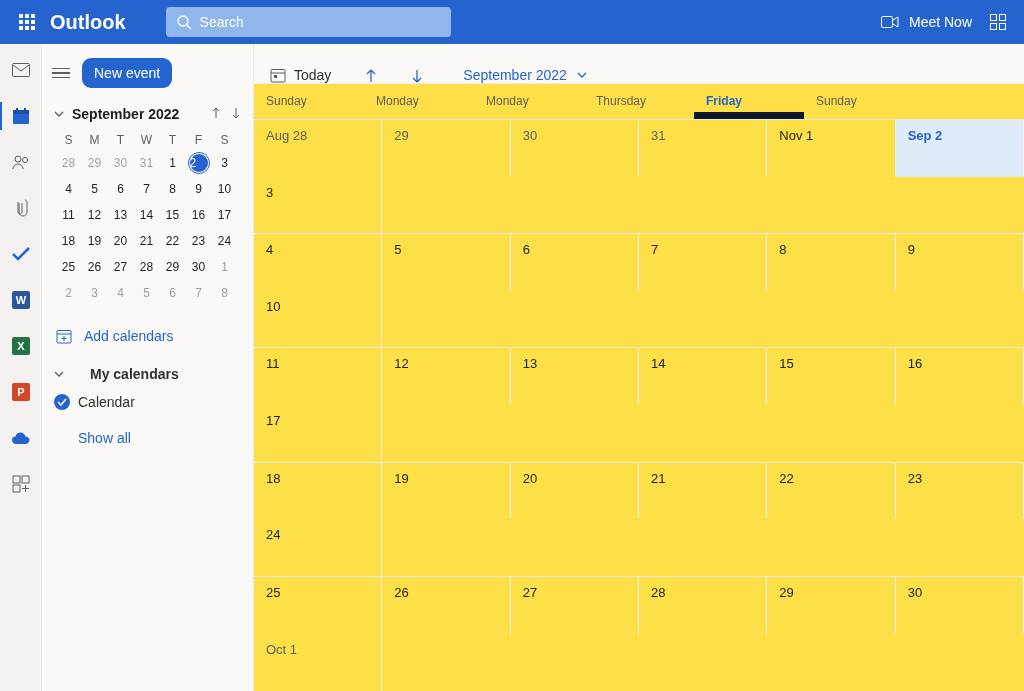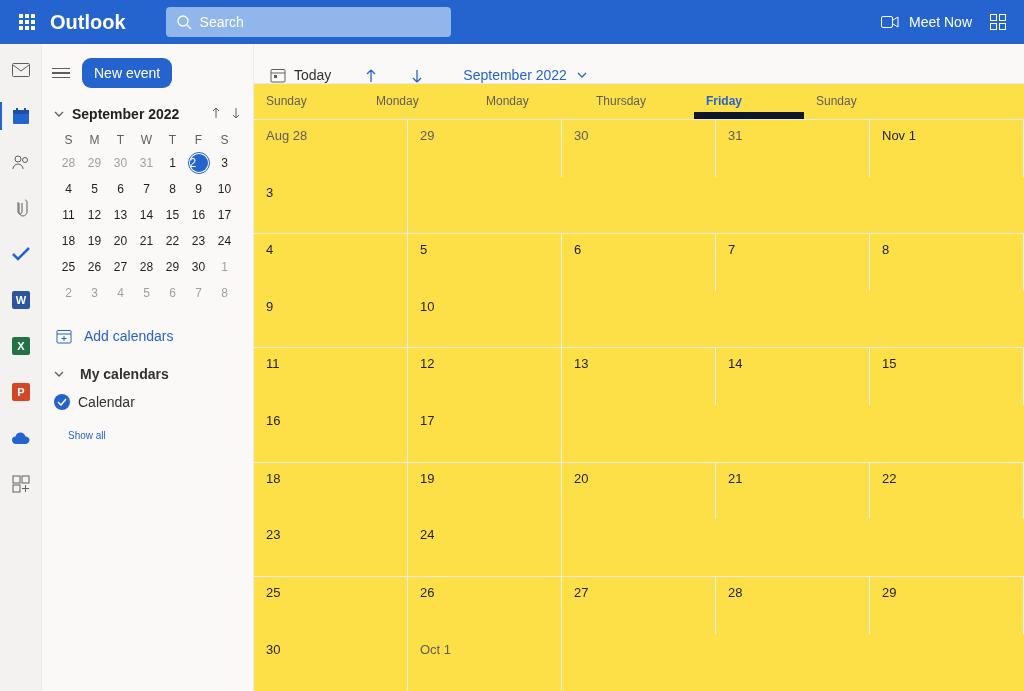--- a/index.html
+++ b/index.html
@@ -37,39 +37,39 @@
 .mini-arrows { margin-left:auto; display:flex; gap:10px; color:#605e5c; }
 .mini-arrows span { cursor:pointer; }
 
 .mini-grid { display:grid; grid-template-columns:repeat(7, 26px); grid-template-rows:20px repeat(6,26px); justify-content:center; font-size:12px; }
 .mini-dow { color:#605e5c; text-align:center; line-height:20px; }
 .mini-cell { text-align:center; line-height:26px; color:#201f1e; cursor:pointer; border-radius:50%; }
 .mini-muted { color:#a19f9d; }
 .mini-today { background:#2564cf; color:#fff; border-radius:50%; width:18px; height:18px; line-height:18px; margin:4px auto; outline:1px solid #2564cf; outline-offset:1px; }
 
 .add-cal { display:flex; align-items:center; gap:12px; color:#2564cf; font-size:14px; margin:22px 0 22px 4px; cursor:pointer; }
-.mycals-head { display:flex; align-items:center; gap:16px; font-weight:600; font-size:14px; margin-bottom:12px; padding-left:2px; cursor:pointer; }
+.mycals-head { display:flex; align-items:center; gap:26px; font-weight:600; font-size:14px; margin-bottom:12px; padding-left:2px; cursor:pointer; }
 .cal-item { display:flex; align-items:center; gap:8px; font-size:14px; margin-left:2px; margin-bottom:20px; cursor:pointer; }
 .cal-check { width:16px; height:16px; border-radius:50%; background:#2564cf; display:flex; align-items:center; justify-content:center; }
-.show-all { color:#2564cf; font-size:10px; margin-left:16px; cursor:pointer; }
+.show-all { color:#2564cf; font-size:14px; margin-left:26px; cursor:pointer; }
 
 
 .main { flex:1; display:flex; flex-direction:column; background:#faf9f8; }
 .toolbar { height:40px; display:flex; align-items:flex-end; gap:34px; padding:0 16px; border-bottom:1px solid #edebe9; }
 .tb-today { display:flex; align-items:center; gap:8px; cursor:pointer; }
 .tb-arrow { color:#2564cf; cursor:pointer; display:flex; }
 .tb-month { color:#2564cf; display:flex; align-items:center; gap:10px; cursor:pointer; margin-left:6px; }
 
 .calgrid-wrap { flex:1; background:#fde047; display:flex; flex-direction:column; }
 .dow-row { display:grid; grid-template-columns:repeat(7,1fr); height:36px; border-bottom:1px solid #edebe9; }
 .dow-cell { font-size:12px; color:#605e5c; padding:10px 0 0 12px; }
 .dow-today { border-bottom:7px solid #0f172a; color:#2564cf; font-weight:600; }
 
 .weeks { flex:1; display:grid; grid-template-rows:repeat(5,1fr); }
-.week-row { display:grid; grid-template-columns:repeat(5,1fr); border-bottom:1px solid #edebe9; }
+.week-row { display:grid; grid-template-columns:repeat(6,1fr); border-bottom:1px solid #edebe9; }
 .week-row:last-child { border-bottom:none; }
 .day-cell { border-right:1px solid #f3f2f1; padding:8px 0 0 12px; font-size:13px; color:#605e5c; }
 .day-cell:first-child { border-left:none; }
 .day-cur { color:#201f1e; }
 .day-first { color:#201f1e; }
 .day-today { background:#deecf9; color:#2564cf; font-weight:600; }
 </style>
 </head>
 <body>
 
@@ -323,20 +323,21 @@
           <div class="dow-cell dow-today">Friday</div>
           <div class="dow-cell">Sunday</div>
         </div>
       <div class="weeks" id="weeks">
           <div class="week-row">
             <div class="day-cell">Aug 28</div>
             <div class="day-cell">29</div>
             <div class="day-cell">30</div>
             <div class="day-cell">31</div>
             <div class="day-cell day-first">Nov 1</div>
+            <div class="day-cell day-today">Sep 2</div>
             <div class="day-cell day-cur">3</div>
           </div>
           <div class="week-row">
             <div class="day-cell day-cur">4</div>
             <div class="day-cell day-cur">5</div>
             <div class="day-cell day-cur">6</div>
             <div class="day-cell day-cur">7</div>
             <div class="day-cell day-cur">8</div>
             <div class="day-cell day-cur">9</div>
             <div class="day-cell day-cur">10</div>

